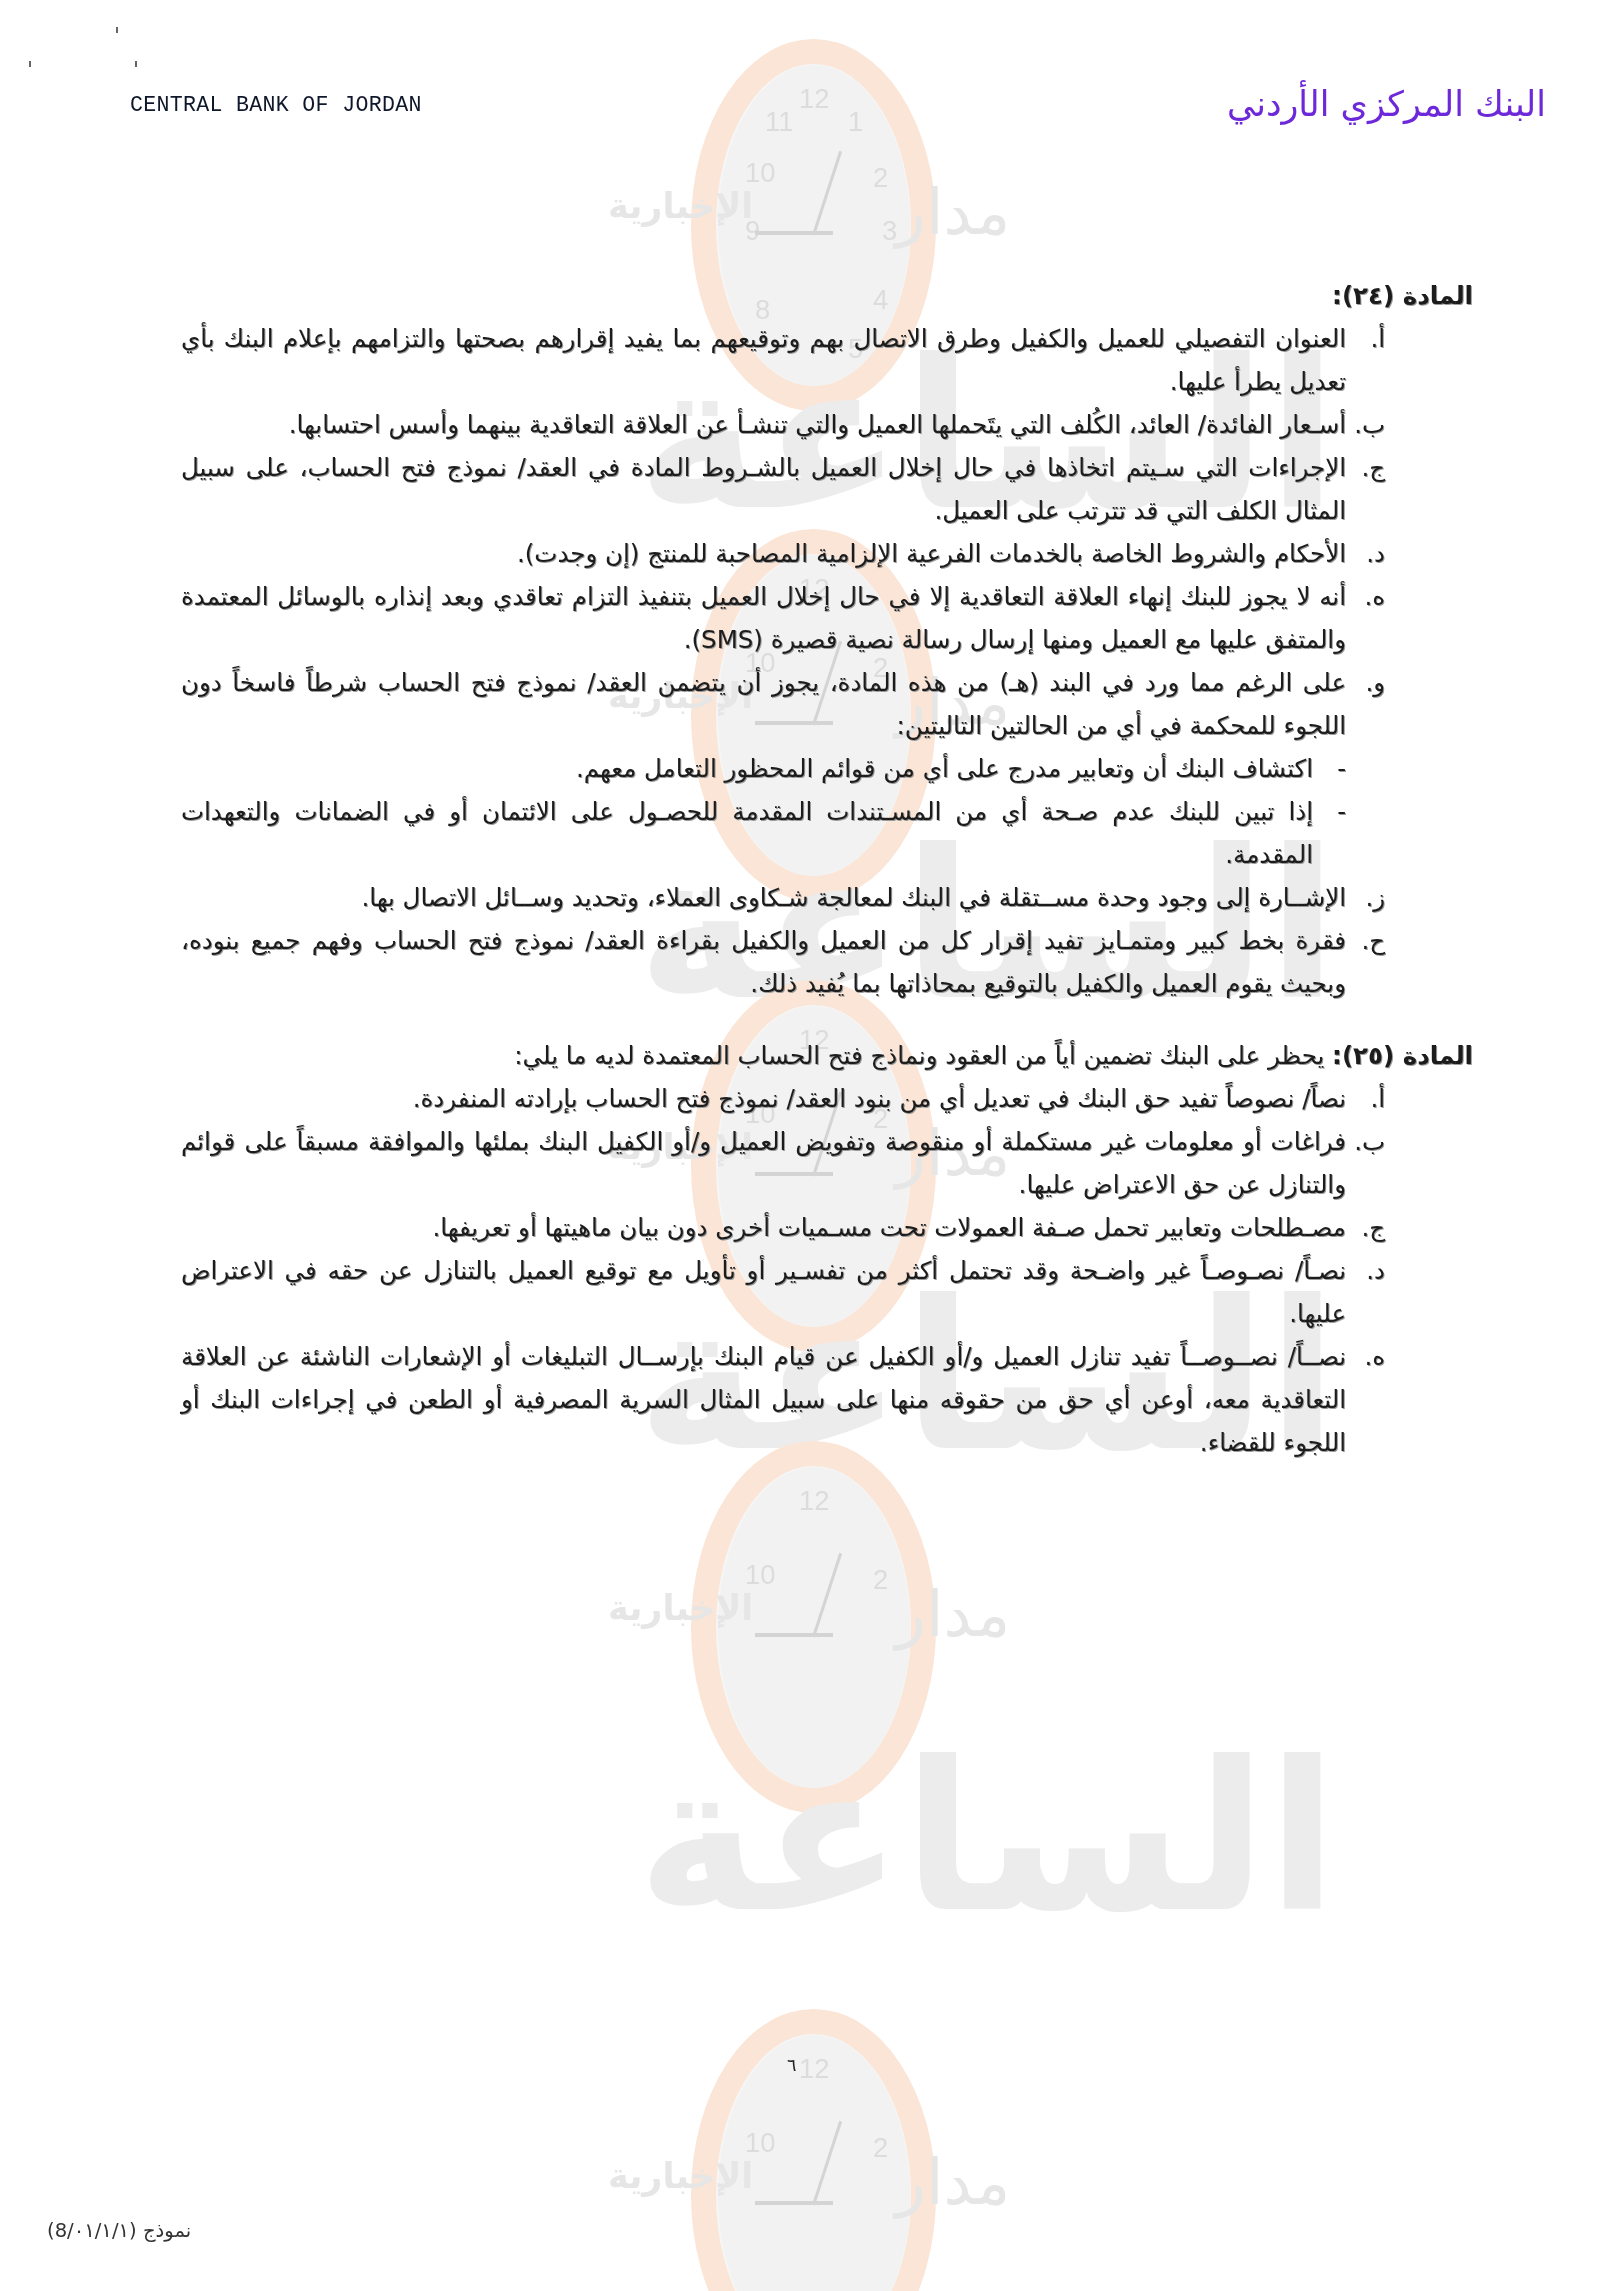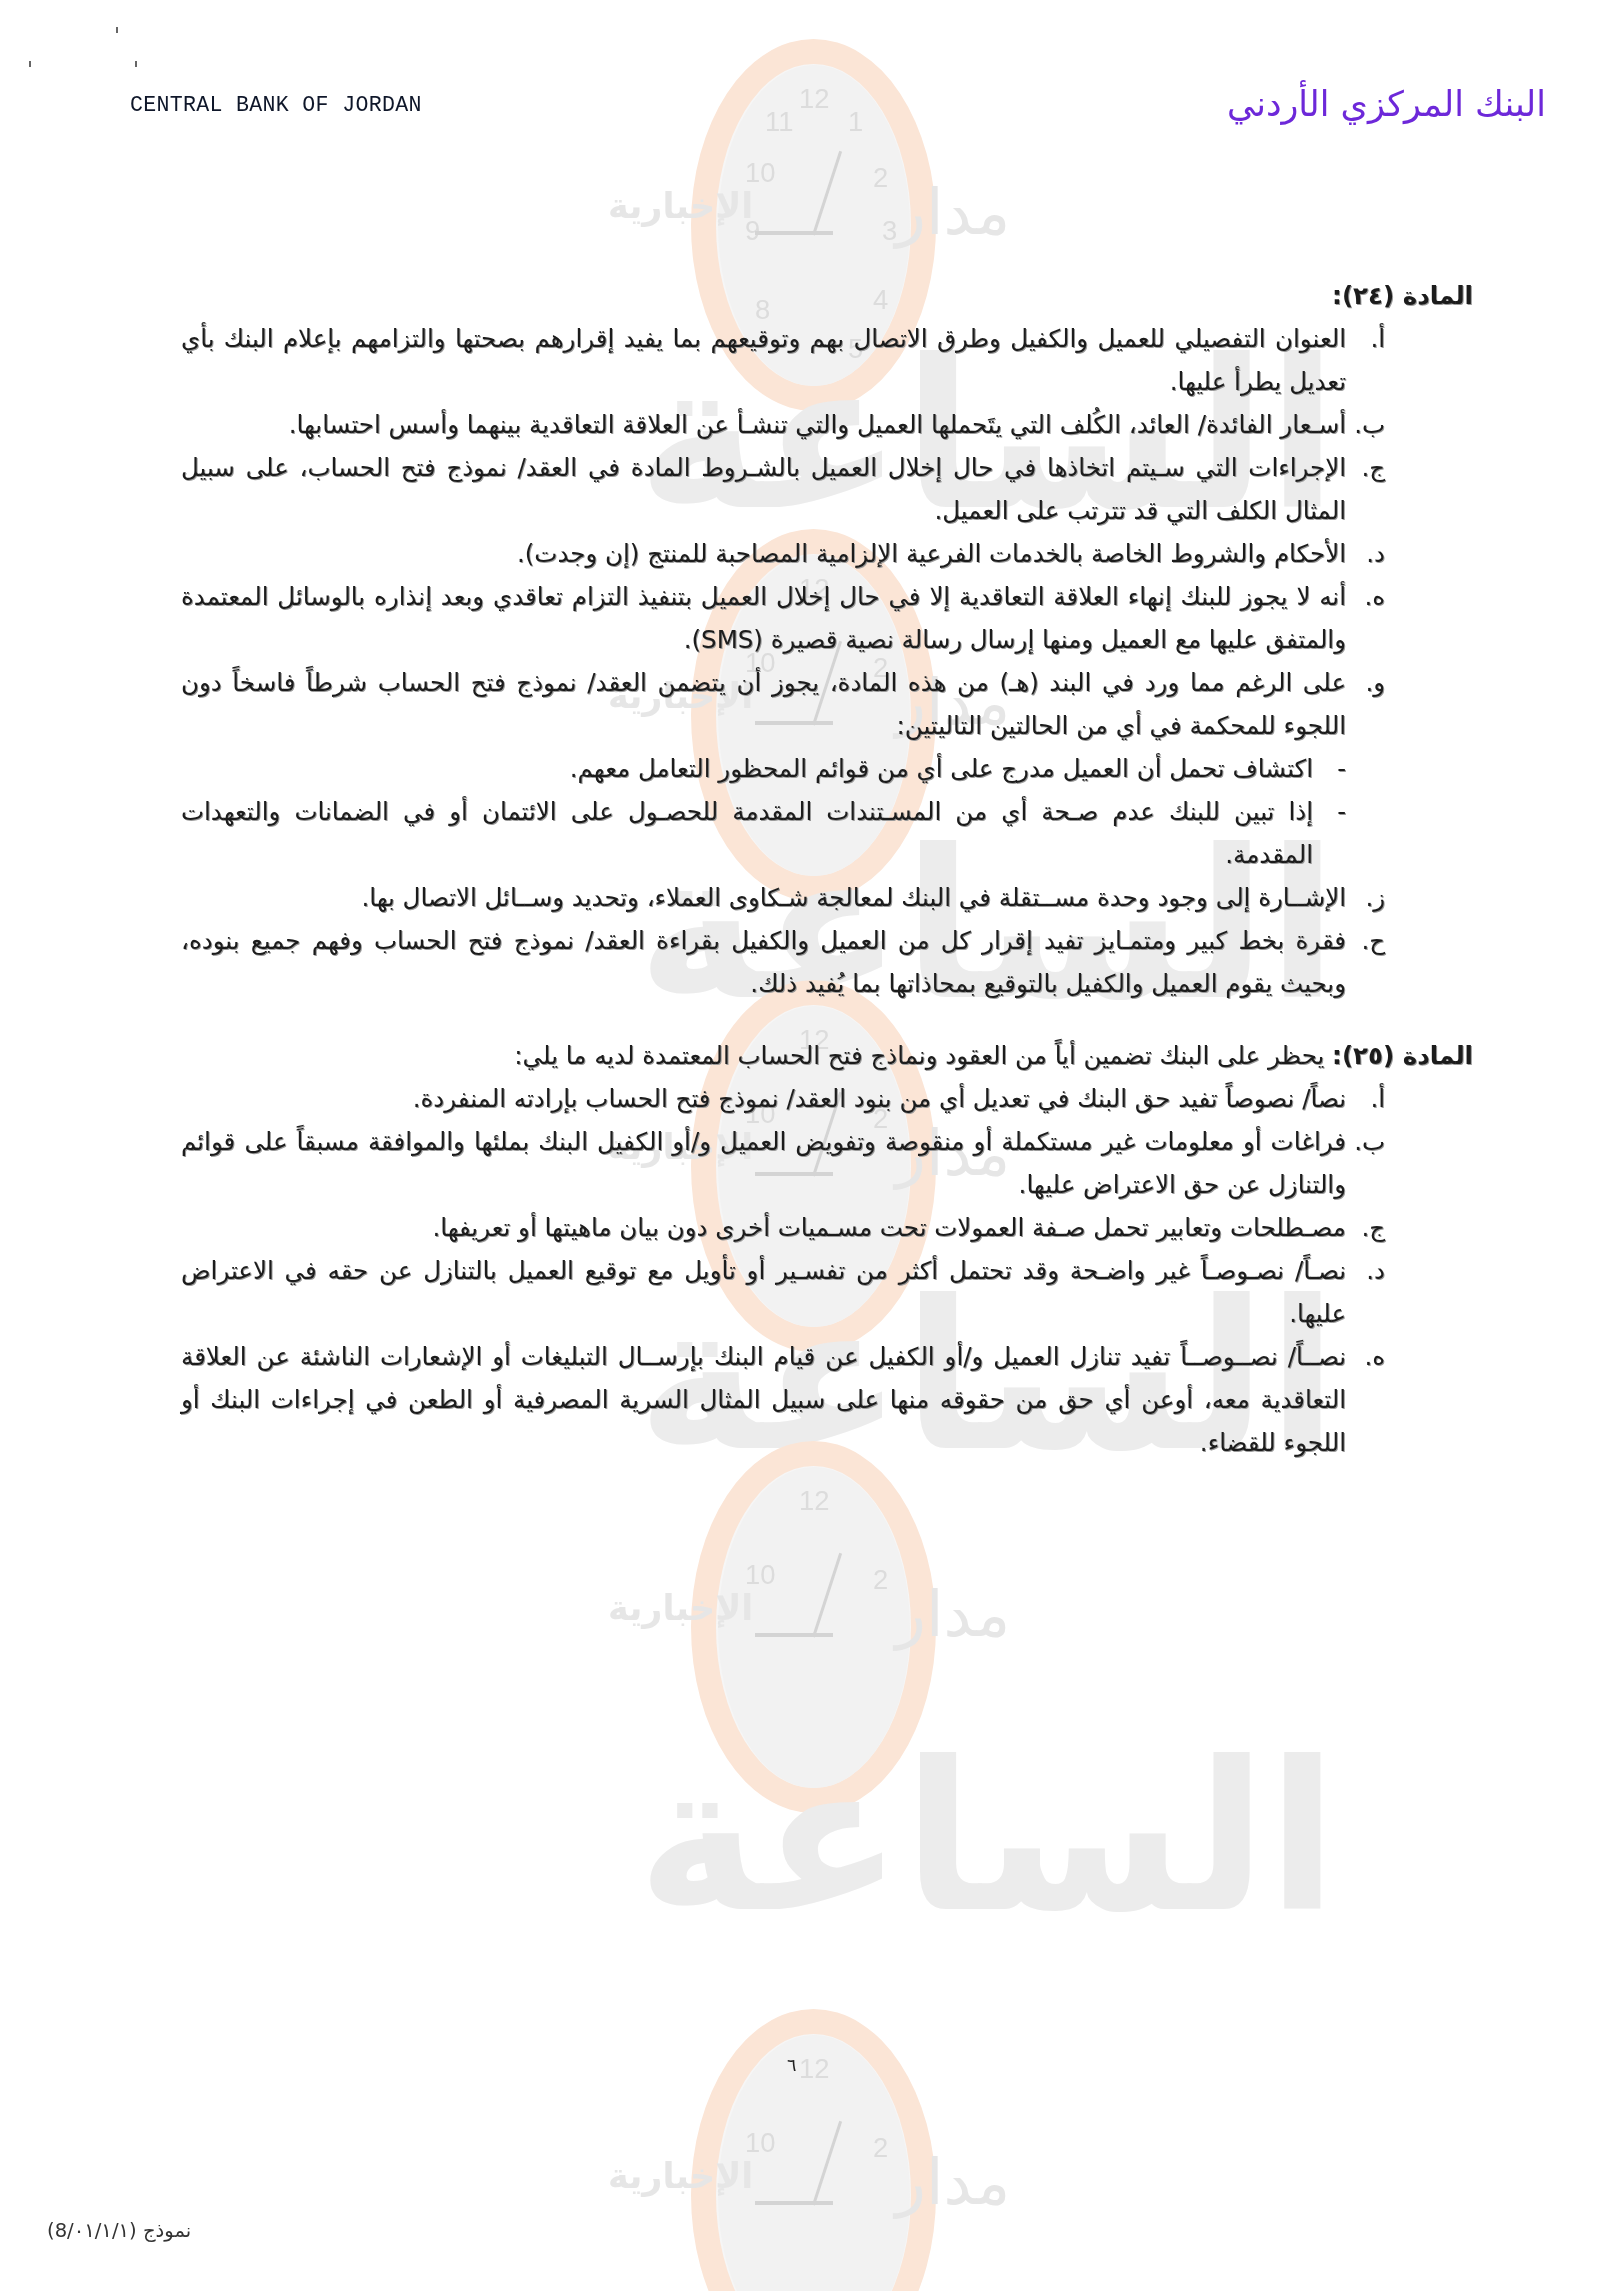--- a/index.html
+++ b/index.html
@@ -178,21 +178,21 @@
           <span class="item-letter">ه.</span>
           <span class="item-text">أنه لا يجوز للبنك إنهاء العلاقة التعاقدية إلا في حال إخلال العميل بتنفيذ التزام تعاقدي وبعد إنذاره بالوسائل المعتمدة والمتفق عليها مع العميل ومنها إرسال رسالة نصية قصيرة (SMS).</span>
         </div>
         <div class="item">
           <span class="item-letter">و.</span>
           <span class="item-text">على الرغم مما ورد في البند (هـ) من هذه المادة، يجوز أن يتضمن العقد/ نموذج فتح الحساب شرطاً فاسخاً دون اللجوء للمحكمة في أي من الحالتين التاليتين:</span>
         </div>
         <div class="subitems">
           <div class="subitem">
             <span class="sub-dash">-</span>
-            <span class="sub-text">اكتشاف تحمل أن العميل مدرج على أي من قوائم المحظور التعامل معهم.</span>
+            <span class="sub-text">اكتشاف البنك أن وتعابير مدرج على أي من قوائم المحظور التعامل معهم.</span>
           </div>
           <div class="subitem">
             <span class="sub-dash">-</span>
             <span class="sub-text">إذا تبين للبنك عدم صـحة أي من المسـتندات المقدمة للحصـول على الائتمان أو في الضمانات والتعهدات المقدمة.</span>
           </div>
         </div>
         <div class="item">
           <span class="item-letter">ز.</span>
           <span class="item-text">الإشــارة إلى وجود وحدة مســتقلة في البنك لمعالجة شـكاوى العملاء، وتحديد وســائل الاتصال بها.</span>
         </div>

